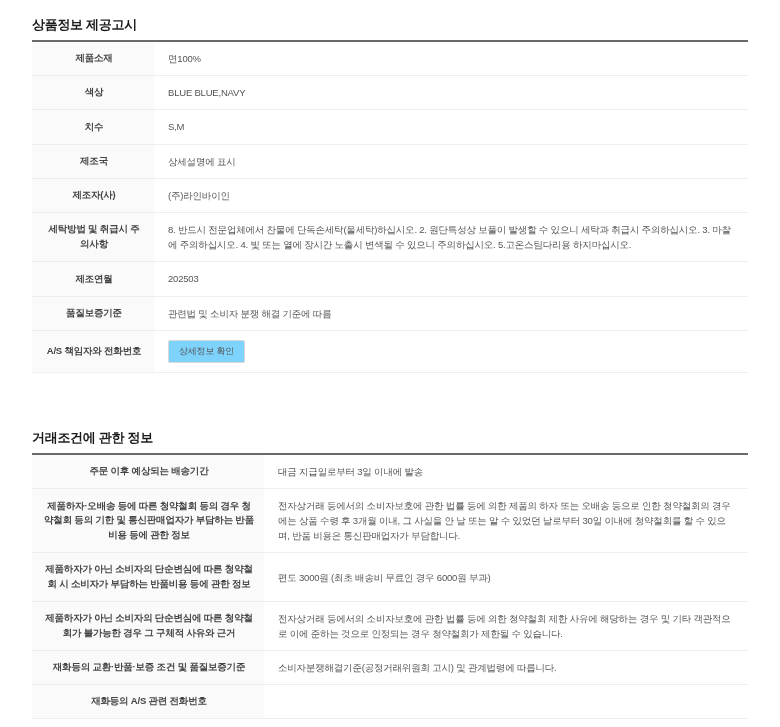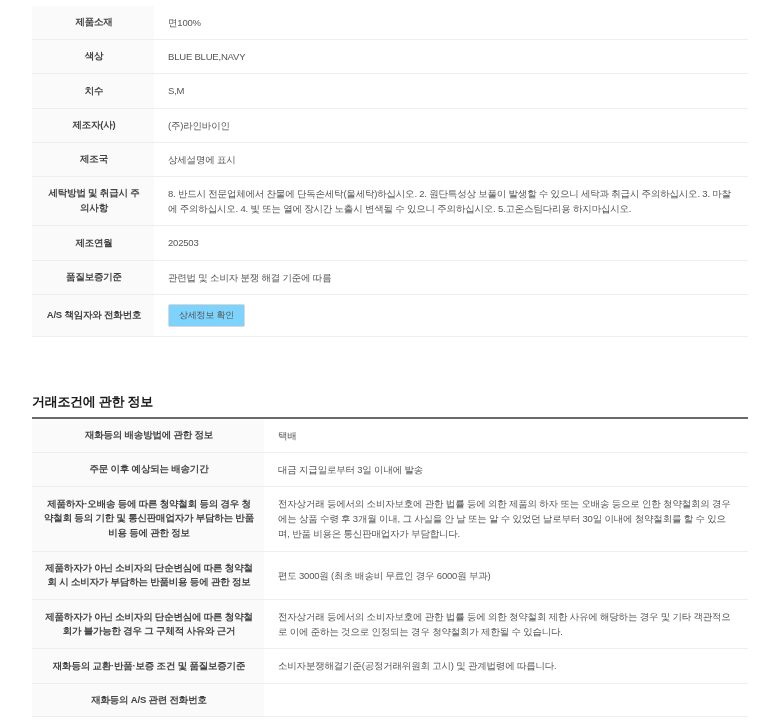--- a/index.html
+++ b/index.html
@@ -86,41 +86,44 @@
   }
 </style>
 </head>
 <body>
 
 <div class="page">
 
   <div class="topgap"></div>
 
   <div class="section">
+    <div class="section-title-wrap">
+      <div class="section-title">상품정보 제공고시</div>
+    </div>
     <table class="spec-table first">
       <tbody>
         <tr>
           <th>제품소재</th>
           <td>면100%</td>
         </tr>
         <tr>
           <th>색상</th>
           <td>BLUE BLUE,NAVY</td>
         </tr>
         <tr>
           <th>치수</th>
           <td>S,M</td>
         </tr>
         <tr>
+          <th>제조국</th>
+          <td>상세설명에 표시</td>
+        </tr>
+        <tr>
           <th>제조자(사)</th>
           <td>(주)라인바이인</td>
-        </tr>
-        <tr>
-          <th>제조국</th>
-          <td>상세설명에 표시</td>
         </tr>
         <tr>
           <th>세탁방법 및 취급시 주의사항</th>
           <td>8. 반드시 전문업체에서 찬물에 단독손세탁(울세탁)하십시오. 2. 원단특성상 보풀이 발생할 수 있으니 세탁과 취급시 주의하십시오. 3. 마찰에 주의하십시오. 4. 빛 또는 열에 장시간 노출시 변색될 수 있으니 주의하십시오. 5.고온스팀다리용 하지마십시오.</td>
         </tr>
         <tr>
           <th>제조연월</th>
           <td>202503</td>
         </tr>
         <tr>
@@ -138,24 +141,20 @@
   </div>
 
   <div class="gap"></div>
 
   <div class="section">
     <div class="section-title-wrap">
       <div class="section-title">거래조건에 관한 정보</div>
     </div>
     <table class="spec-table second">
       <tbody>
-        <tr>
-          <th>재화등의 배송방법에 관한 정보</th>
-          <td>택배</td>
-        </tr>
         <tr>
           <th>주문 이후 예상되는 배송기간</th>
           <td>대금 지급일로부터 3일 이내에 발송</td>
         </tr>
         <tr>
           <th>제품하자·오배송 등에 따른 청약철회 등의 경우 청약철회 등의 기한 및 통신판매업자가 부담하는 반품비용 등에 관한 정보</th>
           <td>전자상거래 등에서의 소비자보호에 관한 법률 등에 의한 제품의 하자 또는 오배송 등으로 인한 청약철회의 경우에는 상품 수령 후 3개월 이내, 그 사실을 안 날 또는 알 수 있었던 날로부터 30일 이내에 청약철회를 할 수 있으며, 반품 비용은 통신판매업자가 부담합니다.</td>
         </tr>
         <tr>
           <th>제품하자가 아닌 소비자의 단순변심에 따른 청약철회 시 소비자가 부담하는 반품비용 등에 관한 정보</th>

